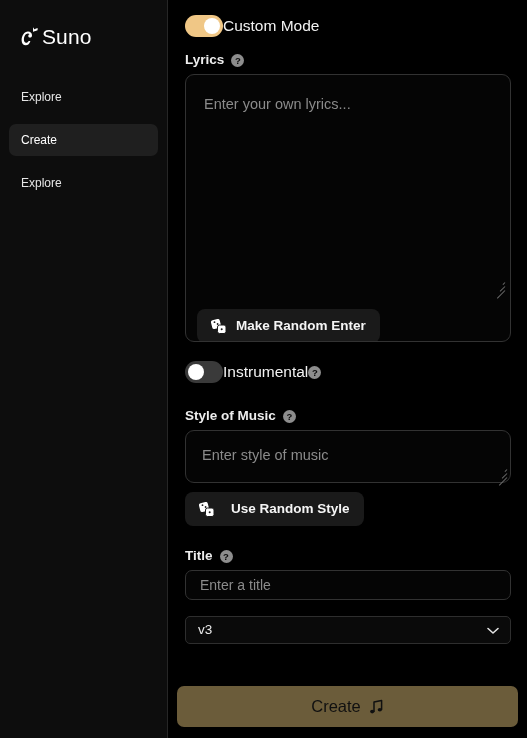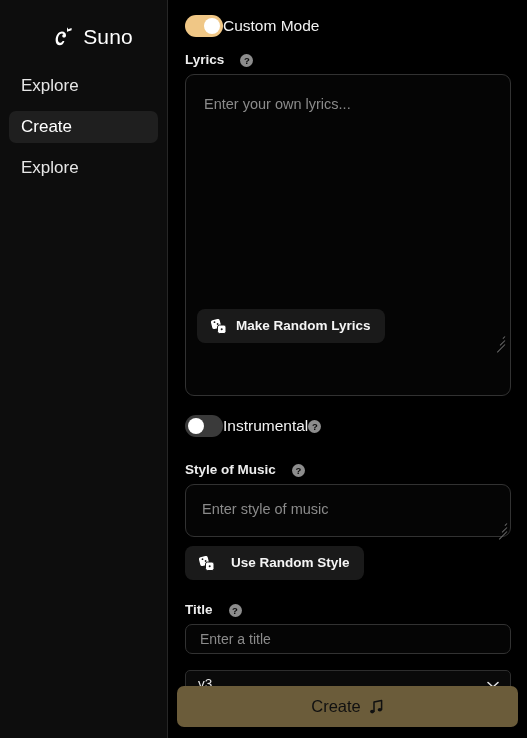--- a/index.html
+++ b/index.html
@@ -21,43 +21,42 @@
     width: 168px;
     height: 738px;
     background: #0d0d0d;
     border-right: 1px solid #262626;
     flex: 0 0 168px;
     padding: 0;
   }
   .brand {
     display: flex;
     align-items: center;
-    gap: 7px;
     padding: 19px 0 0 20px;
     height: 54px;
-    justify-content: center;
   }
   .brand-logo { width: 22px; height: 20px; display: block; flex: 0 0 22px; }
   .brand-name {
     color: #ffffff;
     font-size: 21px;
     letter-spacing: 0.1px;
     line-height: 1;
   }
   .nav { padding: 16px 9px 0 9px; }
   .nav-item {
     display: block;
     padding: 7px 12px;
     border-radius: 7px;
     color: #e6e6e6;
-    font-size: 17px;
+    font-size: 12px;
     line-height: 18px;
     margin-bottom: 9px;
     cursor: pointer;
     white-space: nowrap;
+    margin-top: 11px;
   }
   .nav-item.active { background: #1f1f1f; color: #ffffff; }
 
   
   .main {
     flex: 1 1 auto;
     height: 738px;
     background: #000;
     padding: 0 16px 0 17px;
     position: relative;
@@ -89,21 +88,21 @@
   .toggle.off .knob { left: 3px; }
   .toggle-label {
     color: #f2f2f2;
     font-size: 15.5px;
     line-height: 18px;
   }
 
   .field-label-row {
     display: flex;
     align-items: center;
-    gap: 16px;
+    gap: 7px;
     margin-bottom: 6px;
   }
   .field-label {
     color: #ededed;
     font-size: 13.5px;
     font-weight: bold;
     line-height: 16px;
   }
   .help-icon {
     width: 13px; height: 13px;
@@ -116,21 +115,21 @@
     text-align: center;
     display: inline-block;
     cursor: pointer;
     flex: 0 0 13px;
     font-family: "Liberation Sans", sans-serif;
   }
 
   
   .lyrics-card {
     position: relative;
-    height: 322px;
+    height: 268px;
     border: 1px solid #323232;
     border-radius: 9px;
     background: #050505;
     padding: 0;
     overflow: hidden;
   }
   .lyrics-area {
     width: 100%;
     height: 224px;
     background: transparent;
@@ -310,21 +309,21 @@
           <i></i>
       </span>
       <button class="pill-btn">
         <svg class="dice-icon" viewBox="0 0 16 15">
           <rect x="0.5" y="0.5" width="9" height="9" rx="2" transform="rotate(-14 5 5)" fill="#ffffff"></rect>
           <circle cx="3.5" cy="3.2" r="0.9" fill="#1a1a1a"></circle>
           <circle cx="6.6" cy="5.0" r="0.9" fill="#1a1a1a"></circle>
           <rect x="6.5" y="6.0" width="8.5" height="8.5" rx="2" fill="#ffffff" stroke="#1a1a1a" stroke-width="1"></rect>
           <circle cx="10.7" cy="10.2" r="1" fill="#1a1a1a"></circle>
         </svg>
-        <span>Make Random Lyrics</span>
+        <span>Make Random Enter</span>
       </button>
     </div>
 
     
     <div class="row-toggle mt-16">
       <div class="toggle off">
         <span class="knob"></span>
       </div>
       <span class="toggle-label">Instrumental</span>
       <span class="help-icon">?</span>

